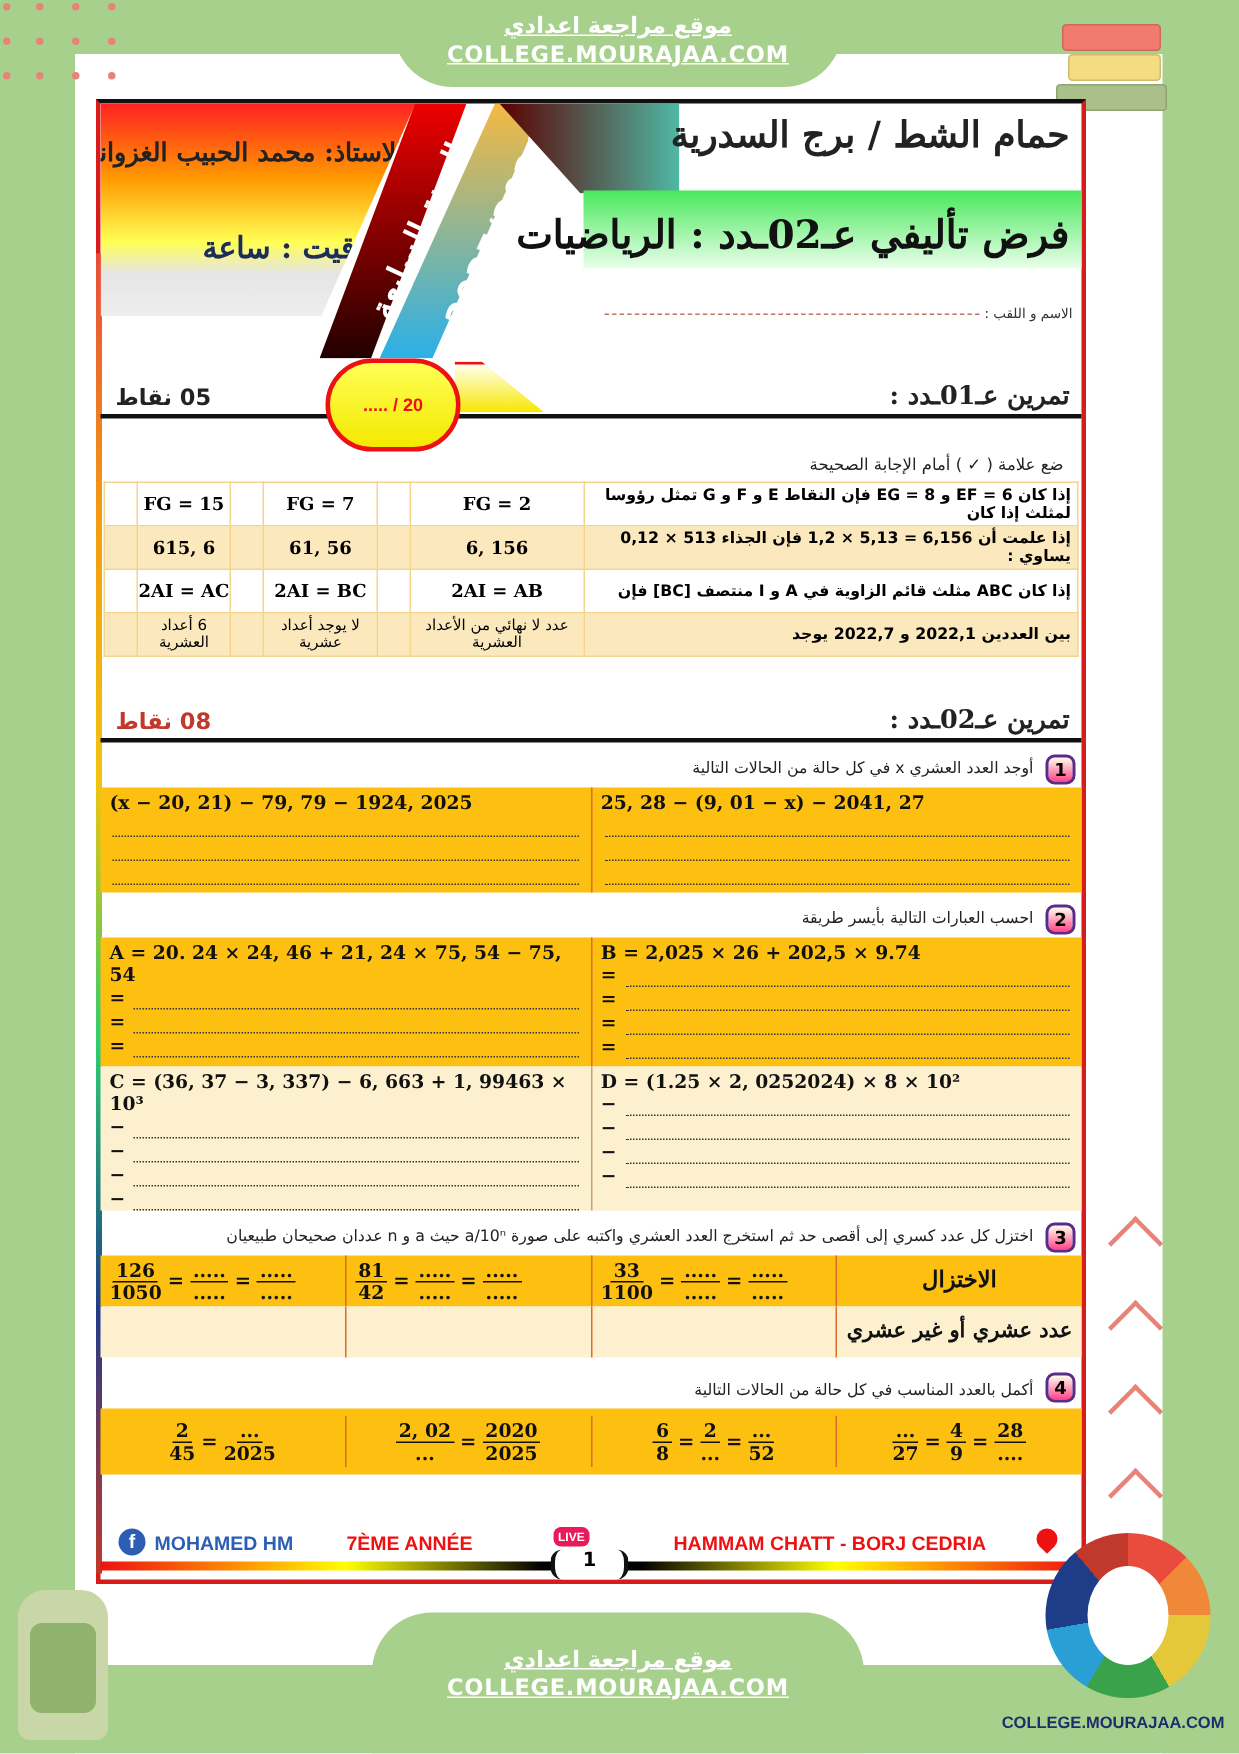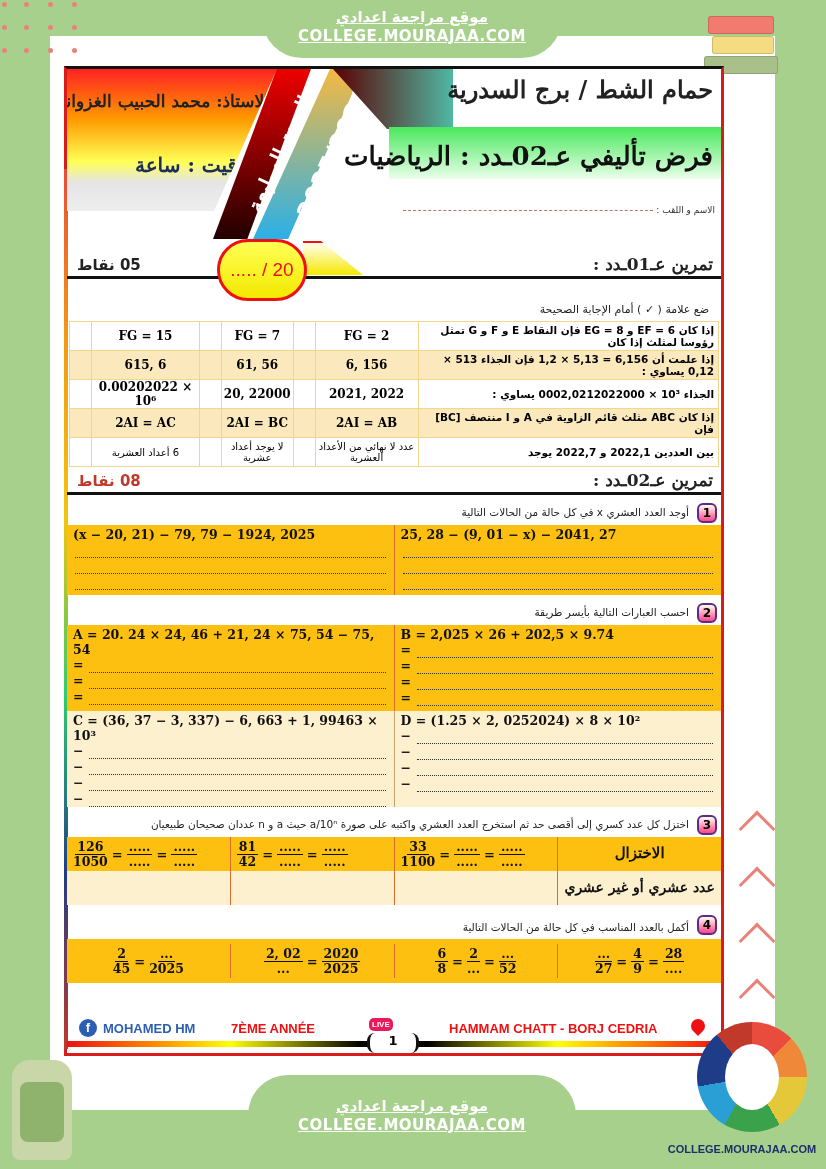--- a/index.html
+++ b/index.html
@@ -43,21 +43,21 @@
   .hdr-test { position: absolute; left: 322px; top: 58px; width: 332px; height: 52px; background: linear-gradient(180deg, #49e85c, #eaffea); }
   .hdr-test span { position: absolute; right: 8px; top: 14px; font-size: 26px; font-weight: bold; font-family: "DejaVu Serif", serif; color: #111; direction: rtl; white-space: nowrap; }
   .hdr-name-line { position: absolute; left: 330px; top: 136px; width: 318px; font-size: 9px; direction: rtl; color: #333; white-space: nowrap; }
   .hdr-name-line .dots-line { display: inline-block; width: 250px; border-bottom: 1px dashed #b76; vertical-align: middle; }
 
   
   .ex-head { position: absolute; left: 0; width: 654px; height: 34px; border-bottom: 3px solid #111; }
   .ex-head .title { position: absolute; right: 8px; bottom: 2px; font-size: 17px; font-weight: bold; font-family: "DejaVu Serif", serif; direction: rtl; color: #222; }
   .ex-head .points { position: absolute; left: 10px; bottom: 2px; font-size: 15px; font-weight: bold; color: #222; direction: rtl; }
   .score-badge { position: absolute; left: 150px; top: 170px; width: 90px; height: 62px; border: 3px solid #e11; border-radius: 45px 45px 45px 45px; background: linear-gradient(#ff5, #f3e900); z-index: 5; display: flex; align-items: center; justify-content: center; }
-  .score-badge span { font-size: 19px; font-weight: normal; color: #e11; font-family: "Liberation Sans", sans-serif; }
+  .score-badge span { font-size: 12px; font-weight: bold; color: #e11; font-family: "Liberation Sans", sans-serif; }
   .score-tail { position: absolute; left: 236px; top: 172px; width: 60px; height: 34px; background: linear-gradient(#ffe, #f6e800); clip-path: polygon(0 0, 30% 0, 100% 100%, 0 100%); border-top: 2px solid #e11; z-index: 4; }
 
   .instr { position: absolute; right: 12px; font-size: 11px; direction: rtl; color: #222; }
   table { border-collapse: collapse; position: absolute; }
   .t1 { left: 2px; top: 252px; width: 650px; font-size: 12px; }
   .t1 td { border: 1px solid #f2d68b; height: 29px; text-align: center; font-weight: bold; font-family: "DejaVu Serif", serif; }
   .t1 tr:nth-child(even) td { background: #fbe9bd; }
   .t1 td.q { text-align: right; direction: rtl; font-size: 10.5px; font-weight: bold; font-family: "DejaVu Sans", sans-serif; padding-right: 4px; }
   .t1 td.box { width: 22px; }
   .num-badge { position: absolute; right: 4px; width: 20px; height: 20px; border-radius: 6px; background: linear-gradient(#ffe, #f48); border: 2px solid #5a2c8a; font-size: 12px; font-weight: bold; text-align: center; line-height: 16px; }
@@ -170,29 +170,20 @@
       <td class="box"></td>
       <td>615, 6</td>
       <td class="box"></td>
       <td>61, 56</td>
       <td class="box"></td>
       <td>6, 156</td>
       <td class="q">إذا علمت أن 6,156 = 5,13 × 1,2 فإن الجذاء 513 × 0,12 يساوي :</td>
     </tr>
     <tr>
       <td class="box"></td>
-      <td>0.00202022 × 10⁶</td>
-      <td class="box"></td>
-      <td>20, 22000</td>
-      <td class="box"></td>
-      <td>2021, 2022</td>
-      <td class="q">الجذاء 10³ × 0002,0212022000 يساوي :</td>
-    </tr>
-    <tr>
-      <td class="box"></td>
       <td>2AI = AC</td>
       <td class="box"></td>
       <td>2AI = BC</td>
       <td class="box"></td>
       <td>2AI = AB</td>
       <td class="q">إذا كان ABC مثلث قائم الزاوية في A و I منتصف [BC] فإن</td>
     </tr>
     <tr>
       <td class="box"></td>
       <td style="font-size:10px;font-weight:normal;font-family:'DejaVu Sans',sans-serif;direction:rtl;margin-top:44px;">6 أعداد العشرية</td>

